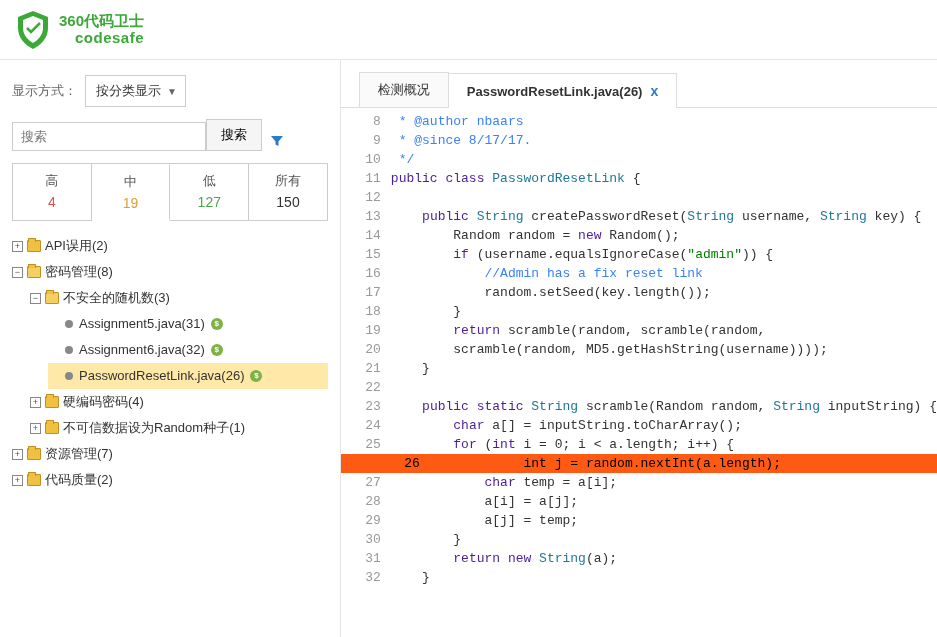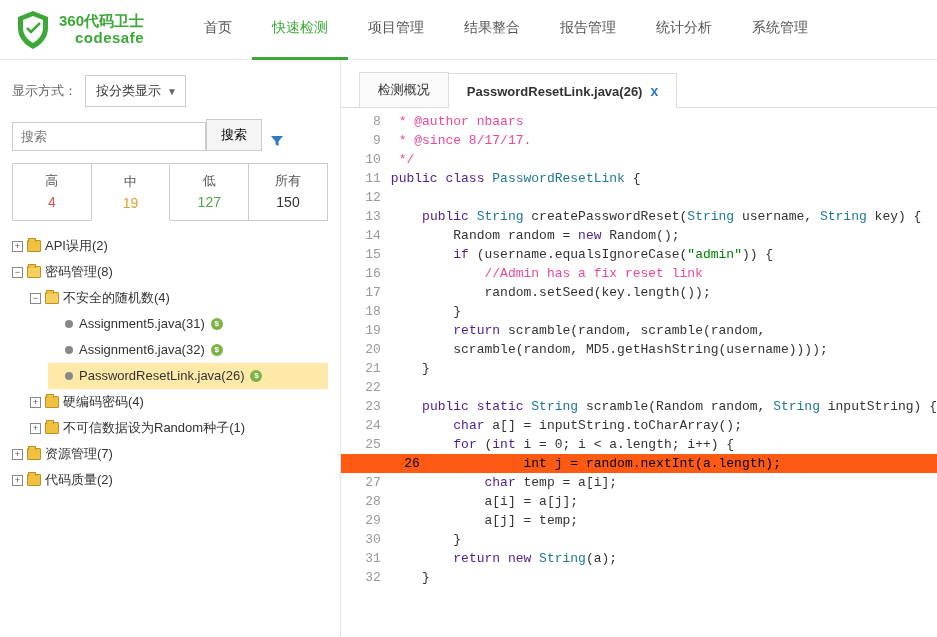--- a/index.html
+++ b/index.html
@@ -67,49 +67,40 @@
     
     
     .code-wrap { flex: 1; overflow: auto; font-family: Consolas, "Courier New", monospace; font-size: 13px; line-height: 19px; padding-top: 4px; }
     .code-line { display: flex; }
     .gutter { width: 50px; text-align: right; color: #999; padding-right: 10px; user-select: none; flex-shrink: 0; }
     .code { white-space: pre; flex: 1; }
     .hl-line { background: #ff5a14; padding-left: 39px; }
     .hl-line .code, .hl-line .gutter { color: #000; }
     .hl-line .kw, .hl-line .str, .hl-line .type, .hl-line .cmt { color: #000; }
     
-    .cmt { color: #ec4899; }
+    .cmt { color: #3b82f6; }
     .kw { color: #4c1d95; }
     .type { color: #207898; }
     .str { color: #008000; }
   </style>
 </head>
 <body>
 
 <div class="header">
   <div class="logo-wrap">
     <svg class="logo-shield" viewBox="0 0 36 40">
       <path d="M18 1 L33 7 V18 C33 28 26 35 18 39 C10 35 3 28 3 18 V7 Z" fill="#3ba838"></path>
       <path d="M18 6 L28 10 V18 C28 25 23 30 18 33 C13 30 8 25 8 18 V10 Z" fill="#fff"></path>
       <path d="M12 18 L16 22 L25 13" stroke="#3ba838" stroke-width="2.5" fill="none"></path>
     </svg>
     <div class="logo-text">
       <span class="logo-cn">360代码卫士</span>
       <span class="logo-en">codesafe</span>
     </div>
   </div>
-  <div class="nav" id="nav">
-      <div class="nav-item">首页</div>
-      <div class="nav-item active">快速检测</div>
-      <div class="nav-item">项目管理</div>
-      <div class="nav-item">结果整合</div>
-      <div class="nav-item">报告管理</div>
-      <div class="nav-item">统计分析</div>
-      <div class="nav-item">系统管理</div>
-    </div>
 </div>
 
 <div class="main">
   <div class="sidebar">
     <div class="ctrl-row">
       <span class="ctrl-label">显示方式：</span>
       <div class="select-box">
         <span>按分类显示</span>
         <span class="caret">▼</span>
       </div>
@@ -155,21 +146,21 @@
           <div class="tree-row">
             <span class="toggle">−</span>
             <span class="folder-icon open"></span>
             <span class="tree-label">密码管理(8)</span>
           </div>
         </li>
       <li class="indent-1">
           <div class="tree-row">
             <span class="toggle">−</span>
             <span class="folder-icon open"></span>
-            <span class="tree-label">不安全的随机数(4)</span>
+            <span class="tree-label">不安全的随机数(3)</span>
           </div>
         </li>
       <li class="indent-2">
           <div class="tree-row">
             <span class="toggle-spacer"></span>
             <span class="dot-icon"></span>
             <span class="tree-label">Assignment5.java(31)</span> 
             <span class="status-dot">$</span>
           </div>
         </li>

